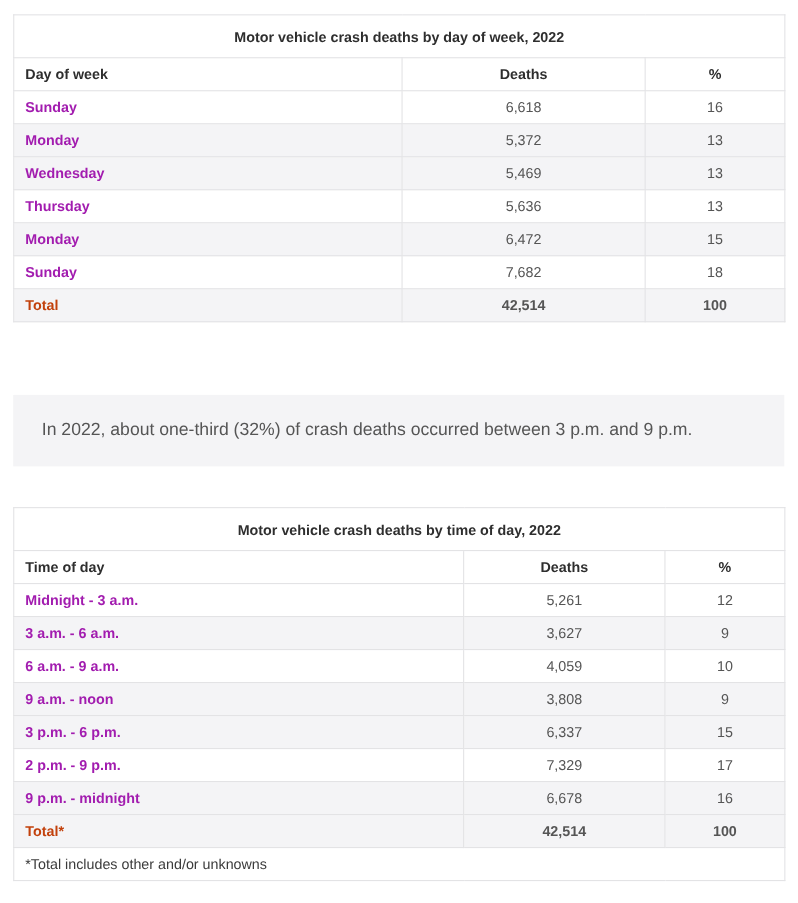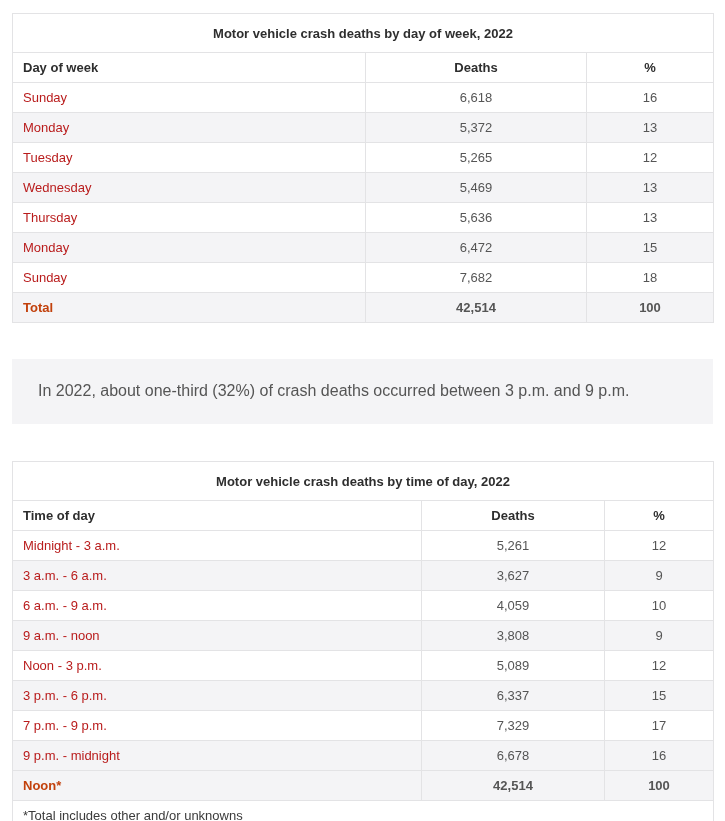--- a/index.html
+++ b/index.html
@@ -66,22 +66,22 @@
     color: #2e2e2e;
     background: #ffffff;
     height: 30px !important;
     line-height: 30px;
   }
   .col-head.label-col { text-align: left; }
   .col-head.num-col,
   .col-head.pct-col  { text-align: center; }
 
   .row-label {
-    font-weight: normal;
-    color: #b91c1c;
+    font-weight: bold;
+    color: #a21caf;
     text-align: left;
   }
   .row-num,
   .row-pct {
     text-align: center;
     color: #555555;
     font-weight: normal;
   }
 
   tr.striped td { background: #f4f4f6; }
@@ -142,25 +142,20 @@
       <tr class="plain">
         <td class="row-label">Sunday</td>
         <td class="row-num">6,618</td>
         <td class="row-pct">16</td>
       </tr>
       <tr class="striped">
         <td class="row-label">Monday</td>
         <td class="row-num">5,372</td>
         <td class="row-pct">13</td>
       </tr>
-      <tr class="plain">
-        <td class="row-label">Tuesday</td>
-        <td class="row-num">5,265</td>
-        <td class="row-pct">12</td>
-      </tr>
       <tr class="striped">
         <td class="row-label">Wednesday</td>
         <td class="row-num">5,469</td>
         <td class="row-pct">13</td>
       </tr>
       <tr class="plain">
         <td class="row-label">Thursday</td>
         <td class="row-num">5,636</td>
         <td class="row-pct">13</td>
       </tr>
@@ -215,42 +210,37 @@
       <tr class="plain">
         <td class="row-label">6 a.m. - 9 a.m.</td>
         <td class="row-num">4,059</td>
         <td class="row-pct">10</td>
       </tr>
       <tr class="striped">
         <td class="row-label">9 a.m. - noon</td>
         <td class="row-num">3,808</td>
         <td class="row-pct">9</td>
       </tr>
-      <tr class="plain">
-        <td class="row-label">Noon - 3 p.m.</td>
-        <td class="row-num">5,089</td>
-        <td class="row-pct">12</td>
-      </tr>
       <tr class="striped">
         <td class="row-label">3 p.m. - 6 p.m.</td>
         <td class="row-num">6,337</td>
         <td class="row-pct">15</td>
       </tr>
       <tr class="plain">
-        <td class="row-label">7 p.m. - 9 p.m.</td>
+        <td class="row-label">2 p.m. - 9 p.m.</td>
         <td class="row-num">7,329</td>
         <td class="row-pct">17</td>
       </tr>
       <tr class="striped">
         <td class="row-label">9 p.m. - midnight</td>
         <td class="row-num">6,678</td>
         <td class="row-pct">16</td>
       </tr>
       <tr class="total-row">
-        <td class="row-label">Noon*</td>
+        <td class="row-label">Total*</td>
         <td class="row-num">42,514</td>
         <td class="row-pct">100</td>
       </tr>
       <tr>
         <td class="footnote-cell" colspan="3">*Total includes other and/or unknowns</td>
       </tr>
     </tbody>
   </table>
 
 </div>

